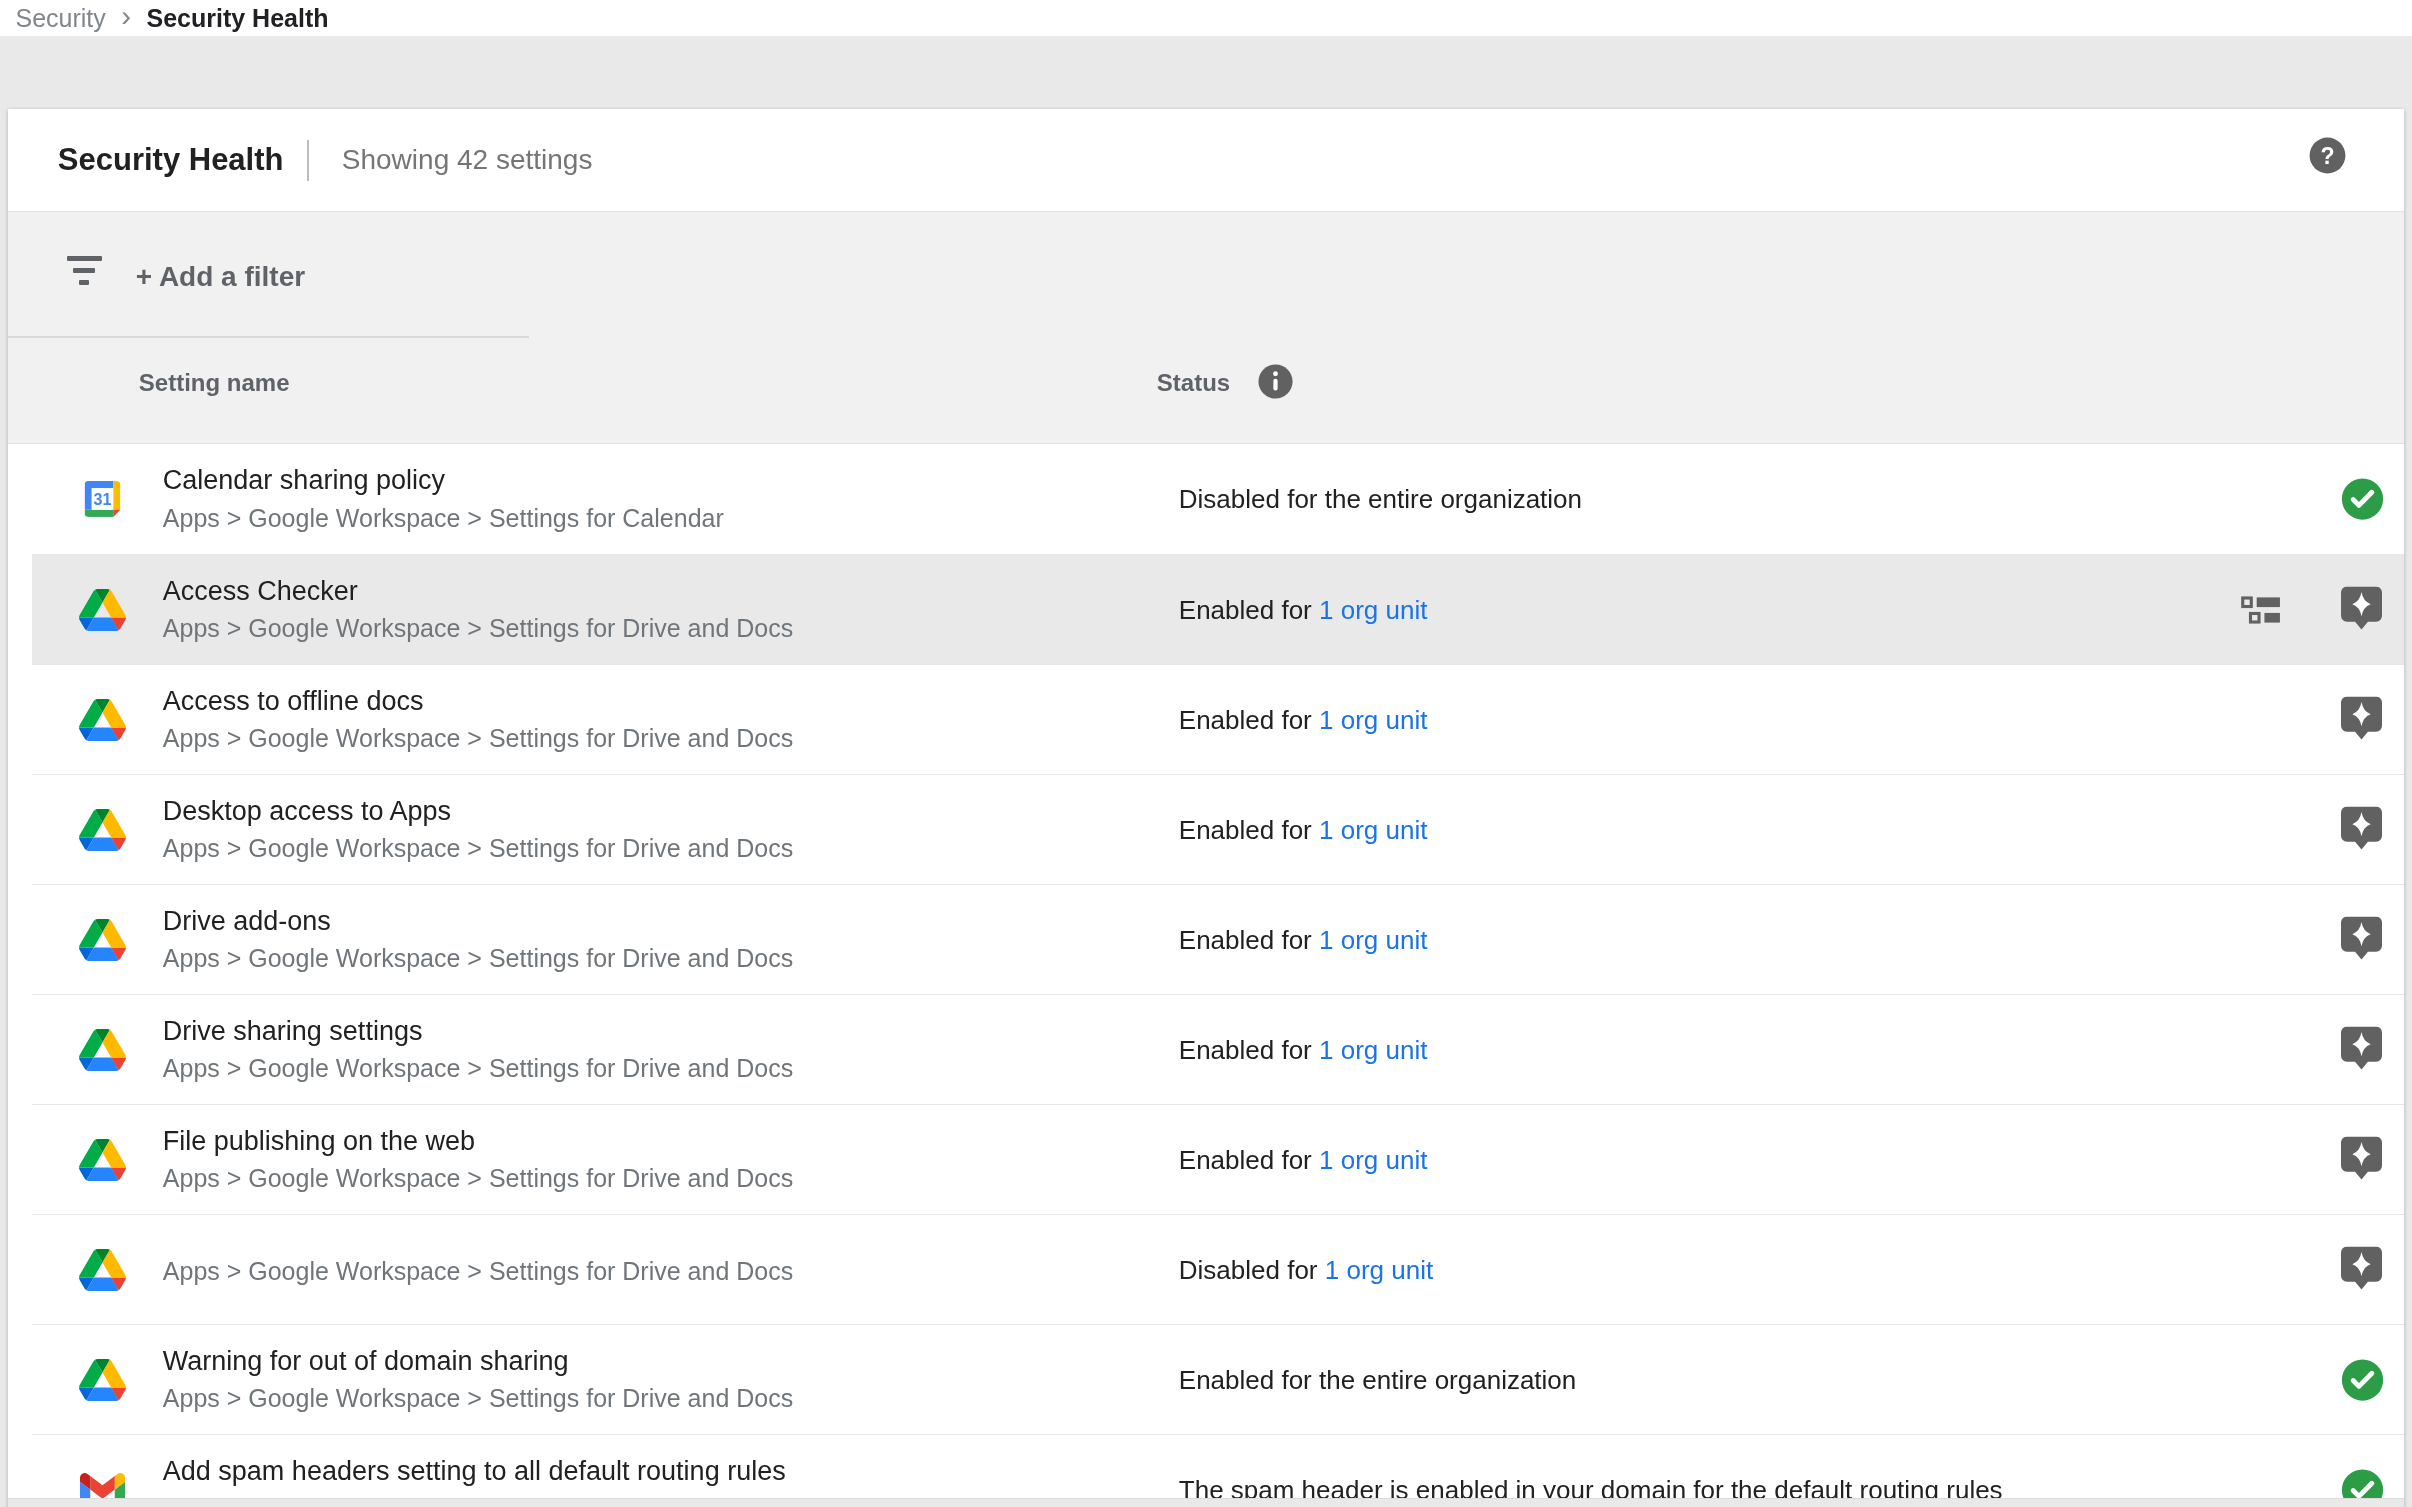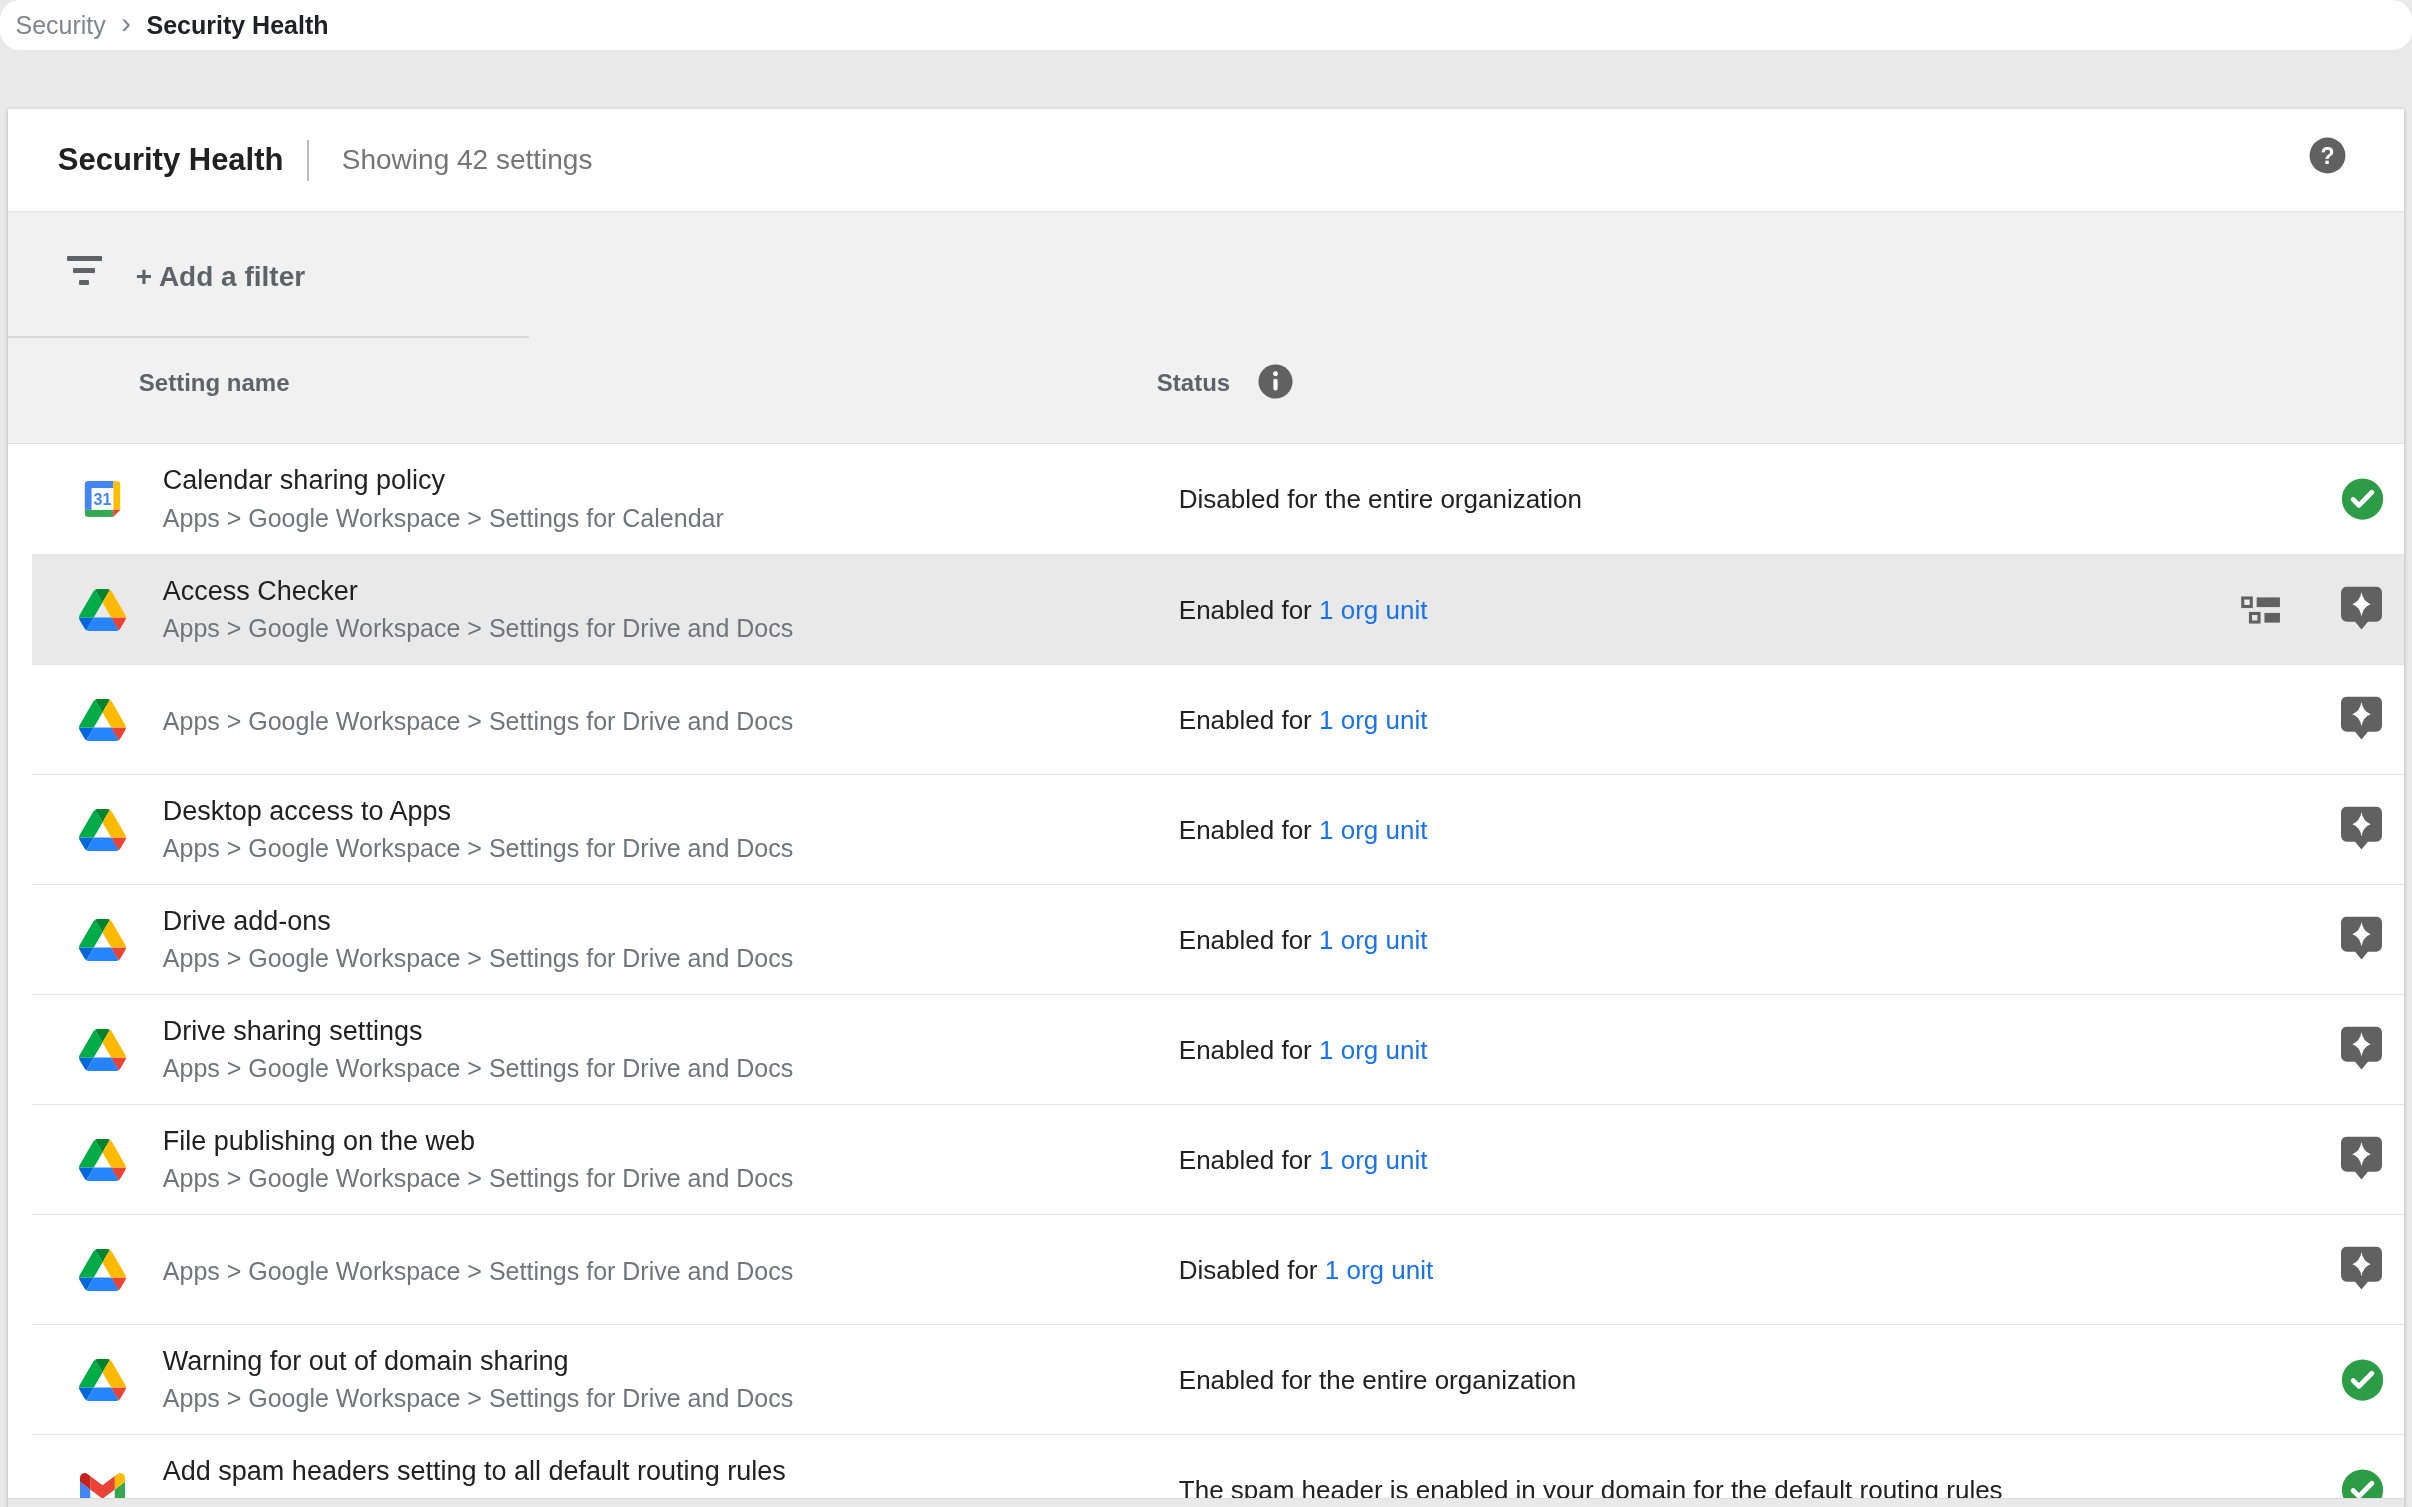--- a/index.html
+++ b/index.html
@@ -1,21 +1,21 @@
 <!DOCTYPE html>
 <html><head>
 <meta charset="utf-8">
 <style>
   html,body{margin:0;padding:0;}
   body{font-family:"Liberation Sans", sans-serif; background:#e9e9e9;}
   .screen{position:relative;width:2412px;height:1508px;background:#e9e9e9;overflow:hidden;}
 
   
-  .breadcrumb-bar{position:absolute;top:0;left:0;right:0;height:50px;background:#ffffff;
-    display:flex;align-items:center;padding-left:15.5px;gap:15.5px;border-radius:20px;}
+  .breadcrumb-bar{position:absolute;top:0;left:0;right:0;height:36px;background:#ffffff;
+    display:flex;align-items:center;padding-left:15.5px;gap:15.5px;}
   .crumb-parent{font-size:25px;color:#80868b;cursor:pointer;}
   .crumb-sep{font-size:29px;color:#80868b;line-height:1;transform:translateY(-1.9px);}
   .crumb-current{font-size:25px;color:#202124;font-weight:600;}
 
   
   .card{position:absolute;left:7.8px;right:7.8px;top:109px;bottom:-39px;background:#ffffff;
     box-shadow:0 1px 3.9px rgba(0,0,0,0.25);}
 
   .card-header{position:relative;height:102px;border-bottom:1.9px solid #e2e2e2;background:#fff;}
   .page-title{position:absolute;left:50px;top:50%;transform:translateY(-50%);margin:0;
@@ -166,20 +166,21 @@
             <svg width="47" height="42" viewBox="0 0 87.3 78">
               <path d="m6.6 66.85 3.85 6.65c.8 1.4 1.95 2.5 3.3 3.3l13.75-23.8h-27.5c0 1.55.4 3.1 1.2 4.5z" fill="#0066da"></path>
               <path d="m43.65 25-13.75-23.8c-1.35.8-2.5 1.9-3.3 3.3l-25.4 44a9.06 9.06 0 0 0-1.2 4.5h27.5z" fill="#00ac47"></path>
               <path d="m73.55 76.8c1.35-.8 2.5-1.9 3.3-3.3l1.6-2.75 7.65-13.25c.8-1.4 1.2-2.95 1.2-4.5h-27.5l5.85 11.5z" fill="#ea4335"></path>
               <path d="m43.65 25 13.75-23.8c-1.35-.8-2.9-1.2-4.5-1.2h-18.5c-1.6 0-3.15.45-4.5 1.2z" fill="#00832d"></path>
               <path d="m59.8 53h-32.3l-13.75 23.8c1.35.8 2.9 1.2 4.5 1.2h50.8c1.6 0 3.15-.45 4.5-1.2z" fill="#2684fc"></path>
               <path d="m73.4 26.5-12.7-22c-.8-1.4-1.95-2.5-3.3-3.3l-13.75 23.8 16.15 28h27.45c0-1.55-.4-3.1-1.2-4.5z" fill="#ffba00"></path>
             </svg>
           </span>
           <div class="row-main">
+            <div class="row-title">Access to offline docs</div>
             <div class="row-path">Apps &gt; Google Workspace &gt; Settings for Drive and Docs</div>
           </div>
           <div class="row-status"><span>Enabled for </span><a class="status-link">1 org unit</a></div>
           <span class="trail trail-recommendation">
             <svg width="41" height="47" viewBox="0 0 21 24">
               <path d="M3 0h15a3 3 0 0 1 3 3v12a3 3 0 0 1-3 3h-4.2L10.5 22 7.2 18H3a3 3 0 0 1-3-3V3a3 3 0 0 1 3-3z" fill="#616161"></path>
               <path d="M10.5 2.8 Q11.3 7.6 15.2 9 Q11.3 10.4 10.5 15.2 Q9.7 10.4 5.8 9 Q9.7 7.6 10.5 2.8 Z" fill="#ffffff"></path>
             </svg>
           </span>
         </div>

